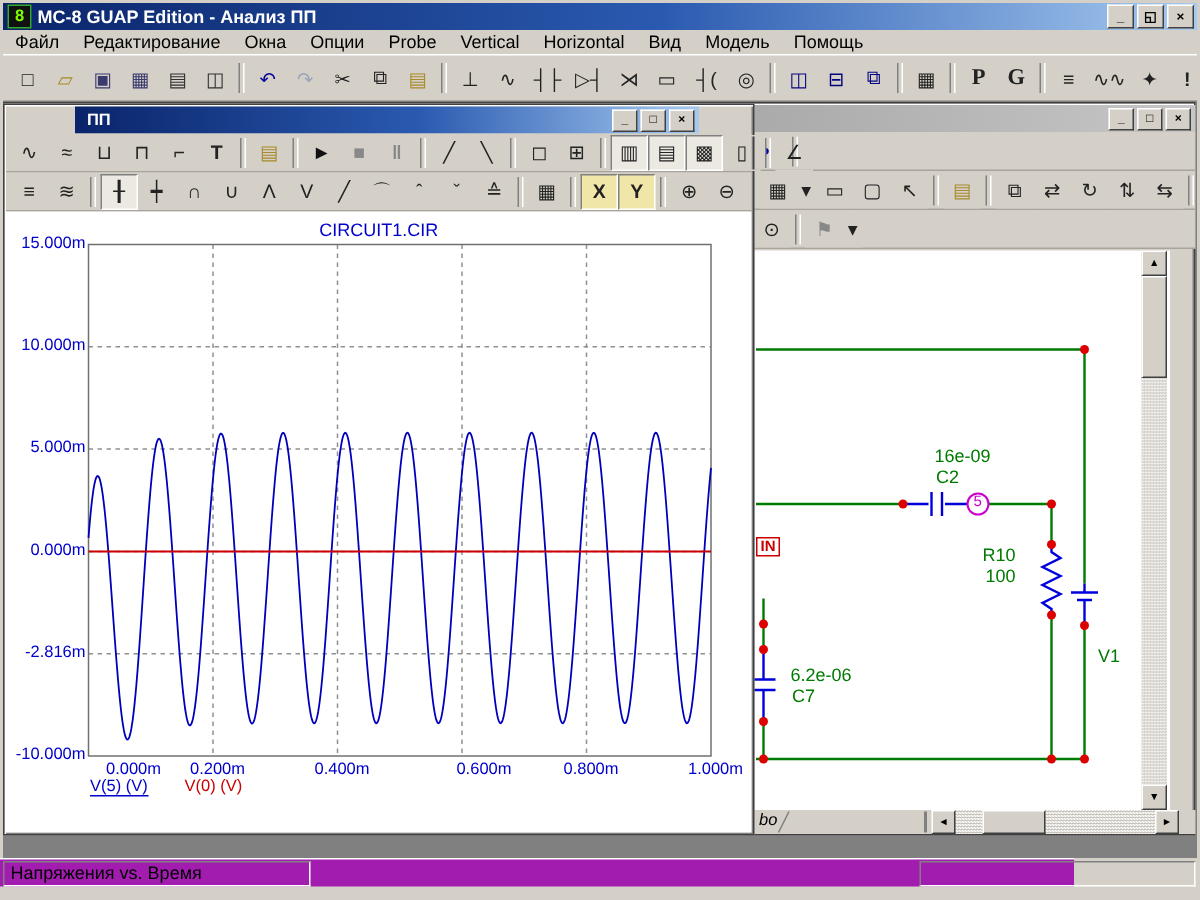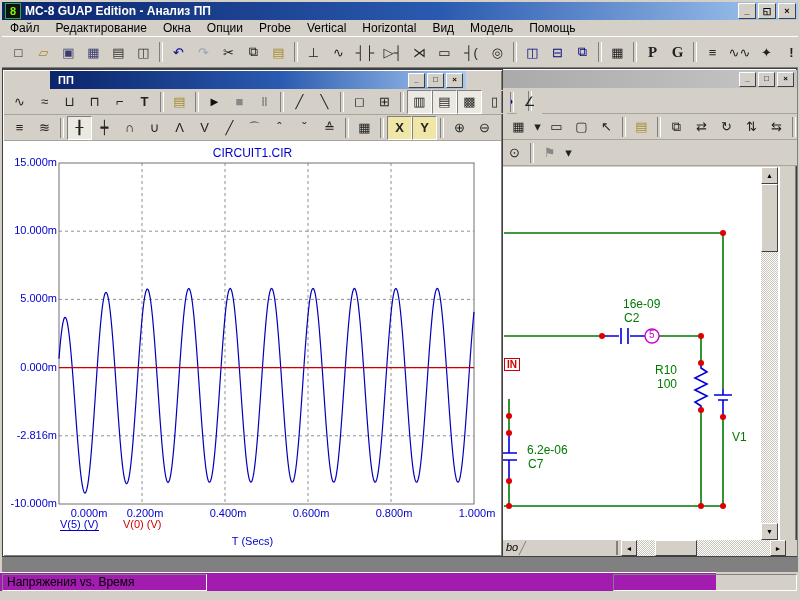--- a/index.html
+++ b/index.html
@@ -469,26 +469,25 @@
     <div id="plot-labels" style="position:absolute;left:0;top:0;width:497px;height:414px;pointer-events:none;">
         <span class="ticklab yt" style="left: 1px; top: 15px;">15.000m</span>
         <span class="ticklab yt" style="left: 1px; top: 83.2px;">10.000m</span>
         <span class="ticklab yt" style="left: 1px; top: 151.4px;">5.000m</span>
         <span class="ticklab yt" style="left: 1px; top: 219.6px;">0.000m</span>
         <span class="ticklab yt" style="left: 1px; top: 287.8px;">-2.816m</span>
         <span class="ticklab yt" style="left: 1px; top: 356px;">-10.000m</span>
         <span class="ticklab xt" style="left: 55px; top: 366px;">0.000m</span>
         <span class="ticklab xt" style="left: 111px; top: 366px; width: 60px; text-align: center;">0.200m</span>
         <span class="ticklab xt" style="left: 194px; top: 366px; width: 60px; text-align: center;">0.400m</span>
-        <span class="ticklab xt" style="left: 277px; top: 366px; width: 60px; text-align: center;">0.600m</span>
+        <span class="ticklab xt" style="left: 277px; top: 366px; width: 60px; text-align: right;">0.600m</span>
         <span class="ticklab xt" style="left: 360px; top: 366px; width: 60px; text-align: center;">0.800m</span>
         <span class="ticklab xt" style="left: 443px; top: 366px; width: 60px; text-align: center;">1.000m</span>
       </div>
     <span class="ticklab" style="left:56px;top:377px;border-bottom:1px solid #0000cc;">V(5) (V)</span>
     <span class="ticklab" style="left:119px;top:377px;color:#cc0000;">V(0) (V)</span>
-    <div class="ticklab" style="left:0;top:394px;width:497px;text-align:center;">T (Secs)</div>
   </div>
 </div>
 
 <div class="abs statusbar">
   <div class="spanel" style="left:2px;width:195px;">Напряжения vs. Время</div>
   <div class="spanel" style="left:613px;width:174px;"></div>
 </div>
 
 </body></html>

